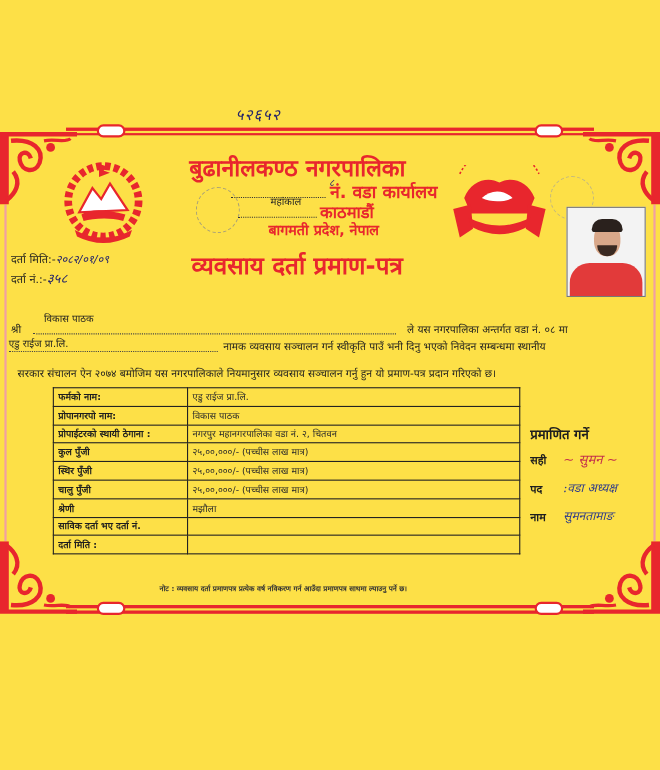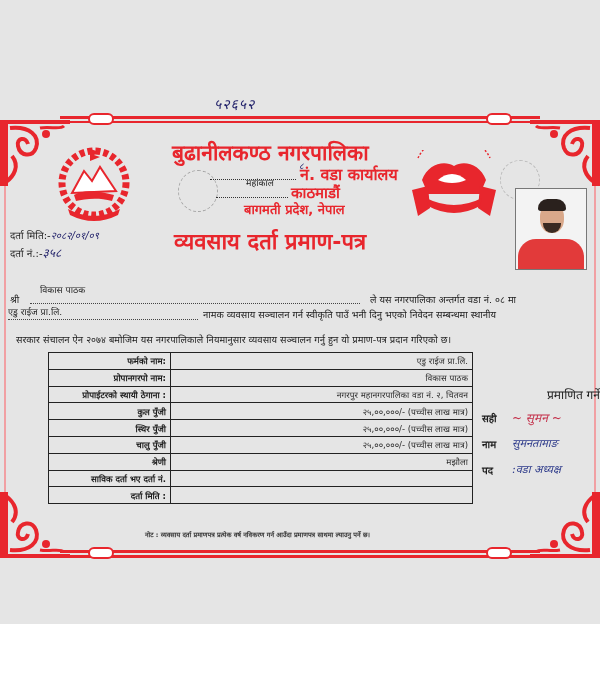--- a/index.html
+++ b/index.html
@@ -1,19 +1,19 @@
 <!DOCTYPE html>
 <html><head>
 <meta charset="utf-8">
 <style>
   * { box-sizing: border-box; margin: 0; padding: 0; }
   html, body { width: 600px; height: 700px; background: #ffffff; overflow: hidden; }
   body { font-family: "DejaVu Sans", sans-serif; color: #1e1e1e; position: relative; }
 
-  .page { position: absolute; left: 0; top: 0; width: 600px; height: 624px; background: #e5e5e5; text-align: right; }
+  .page { position: absolute; left: 0; top: 0; width: 600px; height: 700px; background: #fde047; }
 
   .serial { position: absolute; left: 214px; top: 94px; font-size: 14px; color: #2b2b70; font-style: italic; letter-spacing: 1px; }
 
   
   .frame-top { position: absolute; left: 0; top: 116px; width: 600px; height: 8px; }
   .frame-top .line1 { position: absolute; left: 60px; right: 60px; top: 0; height: 3px; background: #e8262d; }
   .frame-top .line2 { position: absolute; left: 60px; right: 60px; top: 5px; height: 2px; background: #e8262d; }
   .frame-bottom { position: absolute; left: 0; top: 550px; width: 600px; height: 10px; }
   .frame-bottom .line1 { position: absolute; left: 60px; right: 60px; top: 0; height: 3px; background: #e8262d; }
   .frame-bottom .line2 { position: absolute; left: 60px; right: 60px; top: 5px; height: 3px; background: #e8262d; }
@@ -77,21 +77,21 @@
   .p3 { left: 16px; top: 333px; }
 
   
   .info-table { position: absolute; left: 48px; top: 352px; width: 425px; border-collapse: collapse; font-size: 8.5px; }
   .info-table td { border: 1.5px solid #222; height: 16.8px; padding: 0 4px; vertical-align: middle; white-space: nowrap; }
   .info-table td.k { width: 122px; font-weight: bold; }
   .info-table td.v { color: #2a2a2a; }
 
   
   .verify { position: absolute; left: 482px; top: 386px; width: 118px; }
-  .verify .title { font-size: 12px; font-weight: normal; white-space: nowrap; margin-left: 32px; }
+  .verify .title { font-size: 12px; font-weight: bold; white-space: nowrap; }
   .verify .row { position: relative; height: 22px; margin-top: 4px; font-size: 10px; font-weight: bold; white-space: nowrap; }
   .verify .row .lbl { position: absolute; left: 0; top: 4px; }
   .verify .row .val { position: absolute; left: 30px; top: 2px; font-family: "DejaVu Serif", serif; font-style: italic; font-weight: normal; font-size: 11px; color: #2d3a8a; }
   .verify .sig { color: #c4314b !important; font-size: 12px !important; }
 
   .note { position: absolute; left: 145px; top: 530px; font-size: 6.5px; font-weight: bold; white-space: nowrap; color: #333; }
 </style>
 </head>
 <body>
 
@@ -255,23 +255,23 @@
   </tbody>
     </table>
 
   <div class="verify">
     <div class="title">प्रमाणित गर्ने</div>
     <div class="row">
       <span class="lbl">सही</span>
       <span class="val sig">~ सुमन ~</span>
     </div>
     <div class="row">
+      <span class="lbl">पद</span>
+      <span class="val">:वडा अध्यक्ष</span>
+    </div>
+    <div class="row">
       <span class="lbl">नाम</span>
       <span class="val">सुमनतामाङ</span>
     </div>
-    <div class="row">
-      <span class="lbl">पद</span>
-      <span class="val">:वडा अध्यक्ष</span>
-    </div>
   </div>
 
   <div class="note">नोट : व्यवसाय दर्ता प्रमाणपत्र प्रत्येक वर्ष नविकरण गर्न आउँदा प्रमाणपत्र साथमा ल्याउनु पर्ने छ।</div>
 </div>
 
 </body></html>

